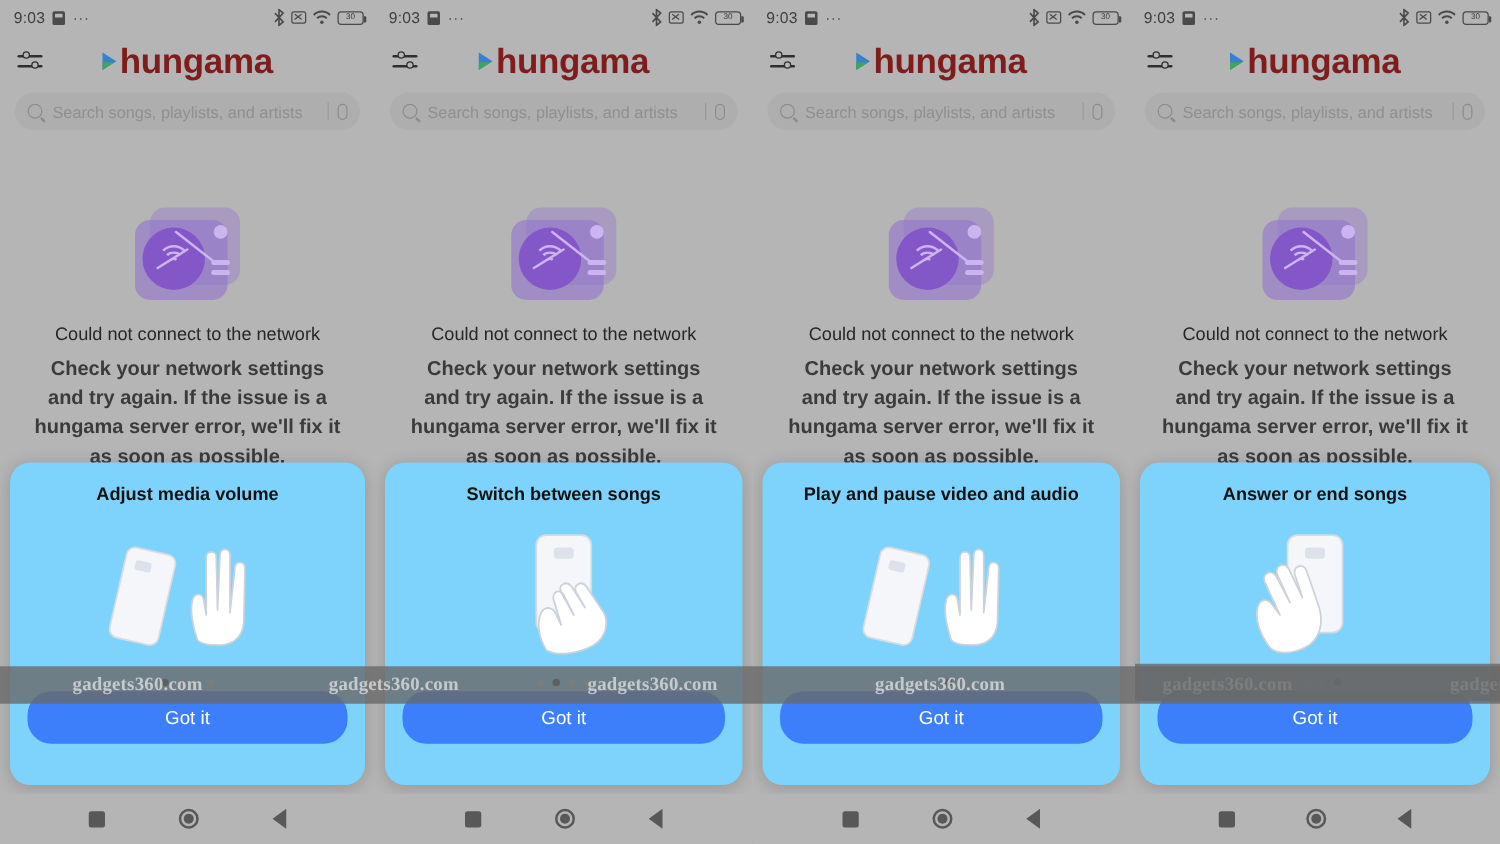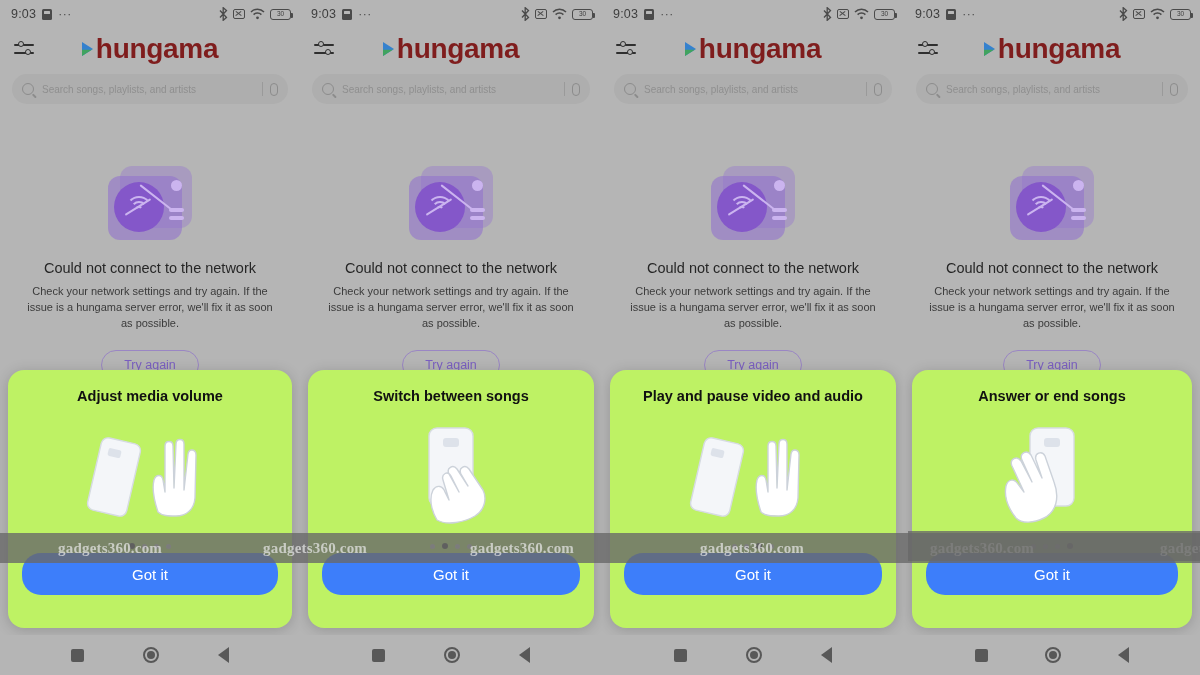--- a/index.html
+++ b/index.html
@@ -114,21 +114,21 @@
     gap: 8px;
   }
   .mag {
     width:12px; height:12px; border:1.5px solid #8c8c8c; border-radius:50%;
     position:relative; flex:none;
   }
   .mag::after{
     content:""; position:absolute; right:-4px; bottom:-2px; width:5px; height:1.5px;
     background:#8c8c8c; transform:rotate(45deg); border-radius:1px;
   }
-  .search-ph { flex:1; font-size:10px; color:#8f8f8f; }
+  .search-ph { flex:1; font-size:13px; color:#8f8f8f; }
   .mic-wrap { display:flex; align-items:center; gap:7px; }
   .divider-v { width:1px; height:14px; background:#9a9a9a; }
   .mic {
     width:8px; height:13px; border:1.4px solid #8c8c8c; border-radius:4px;
   }
 
   
   .errwrap {
     margin-top: 62px;
     display:flex; flex-direction:column; align-items:center;
@@ -178,40 +178,41 @@
     position:absolute; right:12px; width:15px; height:4px;
     background:#cbb4ef; border-radius:2px;
   }
   .tt-l1 { top:42px; }
   .tt-l2 { top:50px; }
 
   .err-title {
     font-size: 14.5px; color:#262626; margin-bottom: 8px; text-align:center;
   }
   .err-sub {
-    font-size: 11px; color:#3b3b3b; text-align:center; line-height:1.45;
+    font-size: 16px; color:#3b3b3b; text-align:center; line-height:1.45;
     max-width: 250px;
+    font-weight: bold;
   }
   .tryagain {
     margin-top: 18px;
     padding: 7px 22px;
     border: 1.4px solid #9a86c4;
     border-radius: 18px;
     color: #7a5fc0;
     font-size: 12.5px;
     background: transparent;
     cursor: pointer;
   }
 
   
   .modal {
     position:absolute;
     left: 8px; right: 8px;
     top: 370px;
-    background: #bef264;
+    background: #7dd3fc;
     border-radius: 16px;
     padding: 18px 14px 14px;
     box-shadow: 0 2px 14px rgba(0,0,0,.18);
     display:flex; flex-direction:column; align-items:center;
     min-height: 258px;
   }
   .modal-title {
     font-size: 14.5px; font-weight: 700; color:#111; text-align:center;
     margin-bottom: 6px;
   }

